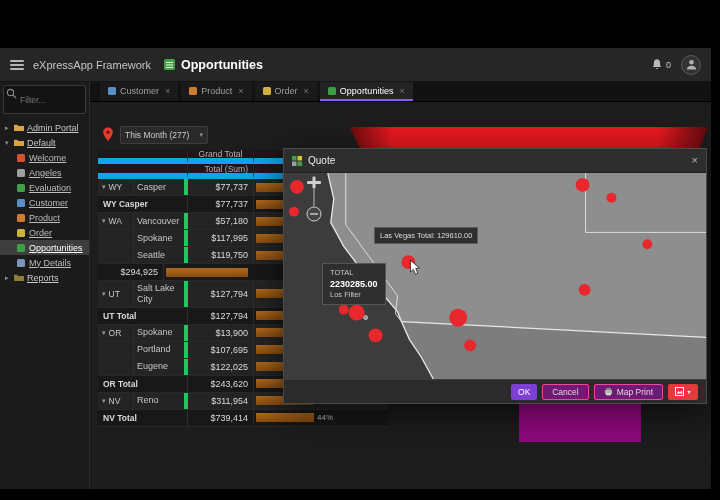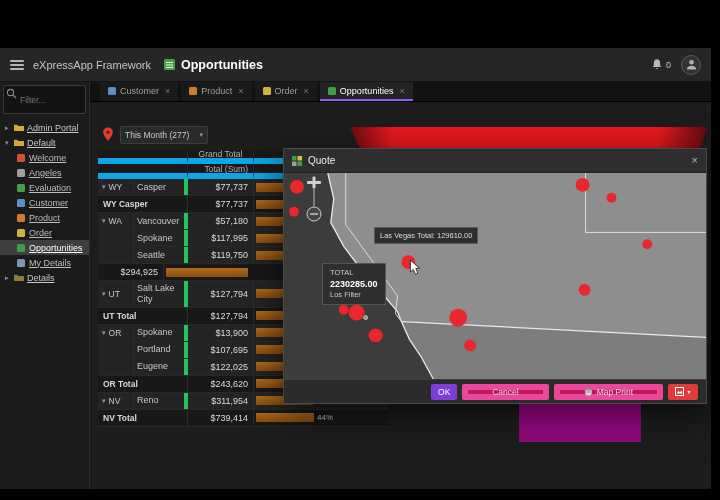--- a/index.html
+++ b/index.html
@@ -72,21 +72,21 @@
   
   .modal{position:absolute;left:283px;top:148px;width:424px;height:256px;background:#2b2b2b;border:1px solid #4a4a4a;box-shadow:0 10px 34px rgba(0,0,0,.65);z-index:50;display:flex;flex-direction:column}
   .m-hdr{height:24px;flex:0 0 24px;display:flex;align-items:center;gap:6px;padding:0 8px;background:#2e2e2e;border-bottom:1px solid #1f1f1f}
   .m-title{font-size:10px;color:#ececec;font-weight:normal}
   .m-close{margin-left:auto;color:#b5b5b5;font-size:11px;cursor:pointer;line-height:1}
   .m-map{flex:1;position:relative;background:#3c3c3c;overflow:hidden}
   .m-map > svg.mapsvg{position:absolute;inset:0;width:100%;height:100%}
   .m-ftr{height:24px;flex:0 0 24px;display:flex;align-items:center;justify-content:flex-end;gap:5px;padding:0 8px;background:#2b2b2b;border-top:1px solid #3d3d3d}
   .btn{height:16px;border:none;border-radius:2px;font-size:8.5px;display:flex;align-items:center;justify-content:center;cursor:pointer;font-family:inherit}
   .btn-ok{background:#7e3fd4;color:#fff;width:26px}
-  .btn-plain{background:#be185d;border:6px solid #ec4899;color:#ddd;padding:0 24px;gap:4px}
+  .btn-plain{background:#701a75;border:1px solid #ec4899;color:#ddd;padding:0 9px;gap:4px}
   .btn-export{background:#e23b3e;color:#fff;width:30px;gap:3px}
   .btn-export .caret{font-size:6px}
   .tooltip{position:absolute;left:90px;top:54px;background:#2f2f2f;border:1px solid #5a5a5a;color:#ddd;font-size:7.5px;padding:3px 5px;white-space:nowrap;z-index:3}
   .infobox{position:absolute;left:38px;top:90px;background:#2f2f2f;border:1px solid #555;color:#c9c9c9;padding:4px 7px;font-size:7.5px;line-height:1.35;z-index:3}
   .infobox .v{font-weight:bold;color:#fff;font-size:9px}
   .zoomctl{position:absolute;left:20px;top:2px;z-index:3;cursor:pointer}
 </style>
 </head>
 <body>
 
@@ -183,21 +183,21 @@
       <div class="nav-item">
           <span class="sq sq-mydetails"></span>
           <span class="lbl">My Details</span>
         </div>
 
       <div class="nav-row">
         <span class="chev">▸</span>
         <svg width="10" height="9">
             <path d="M0 1.8h3.2l1 1.2H10V8H0z" fill="#8f7a3a"></path>
           </svg>
-        <span class="lbl">Details</span>
+        <span class="lbl">Reports</span>
       </div>
     </div>
 
     <div class="colmain">
       <div class="tabstrip">
         <div class="tab">
             <span class="sq sq-customer"></span>
             <span>Customer</span>
             <span class="x">×</span>
           </div>

